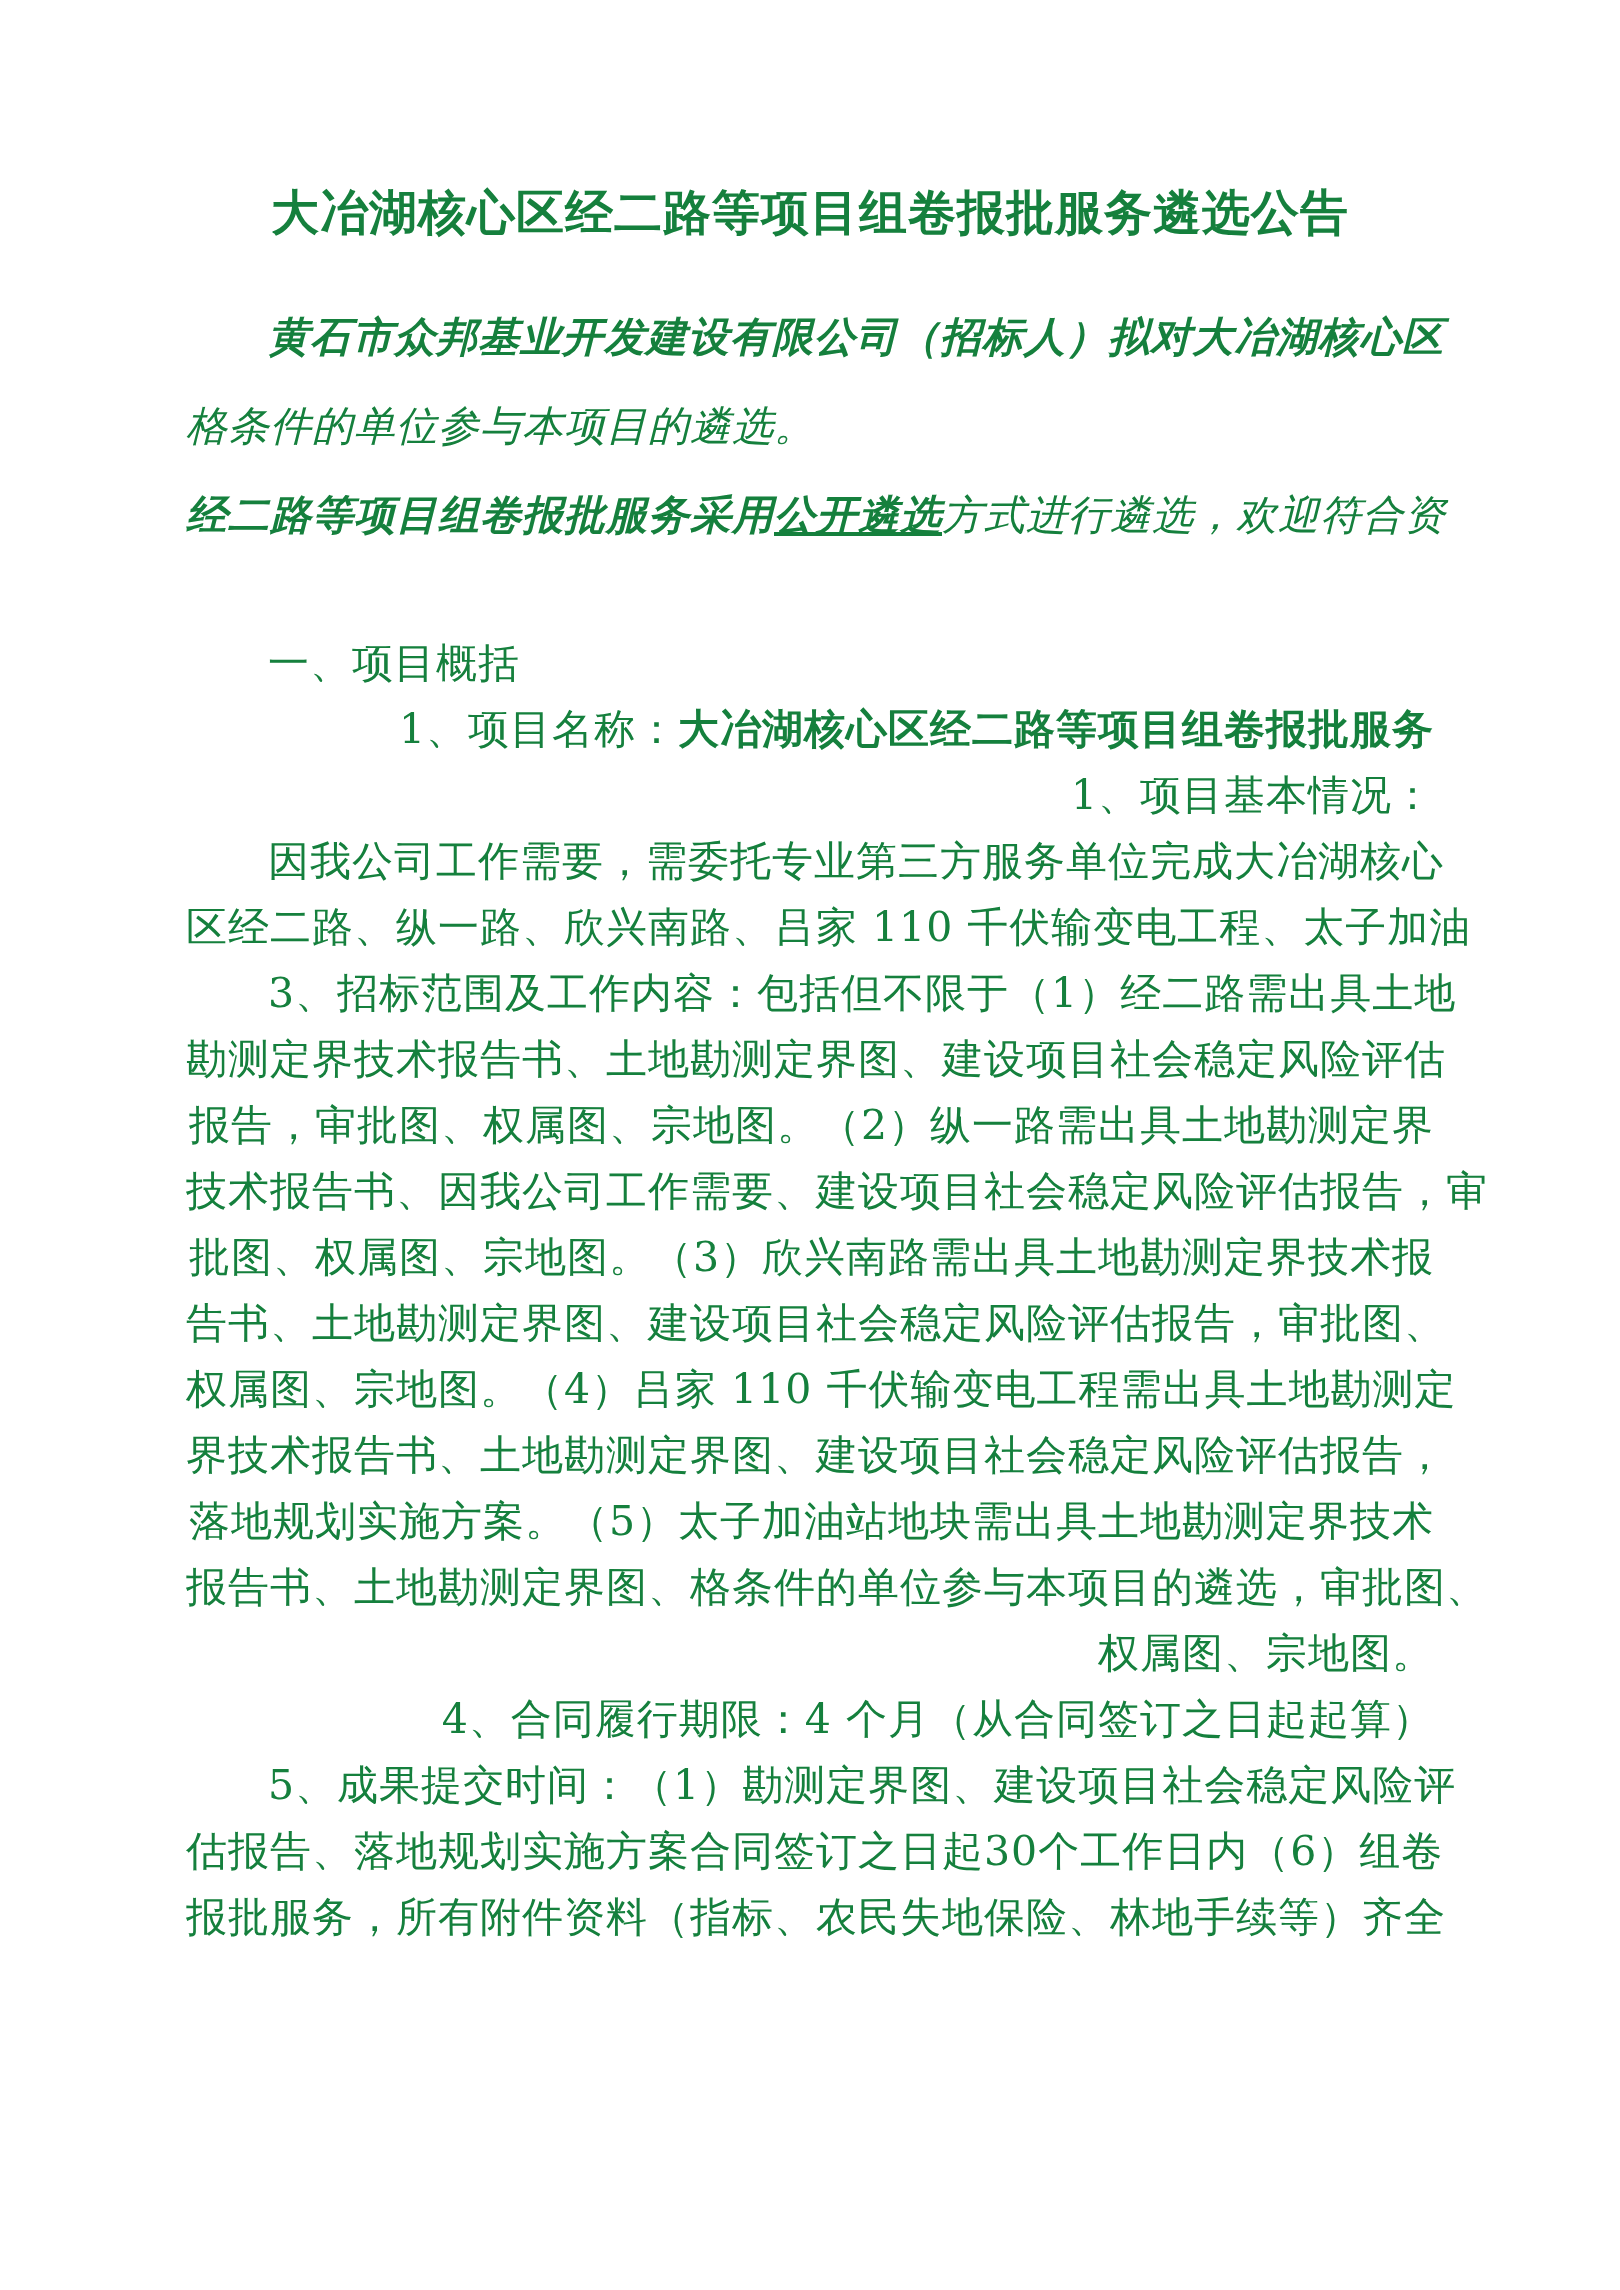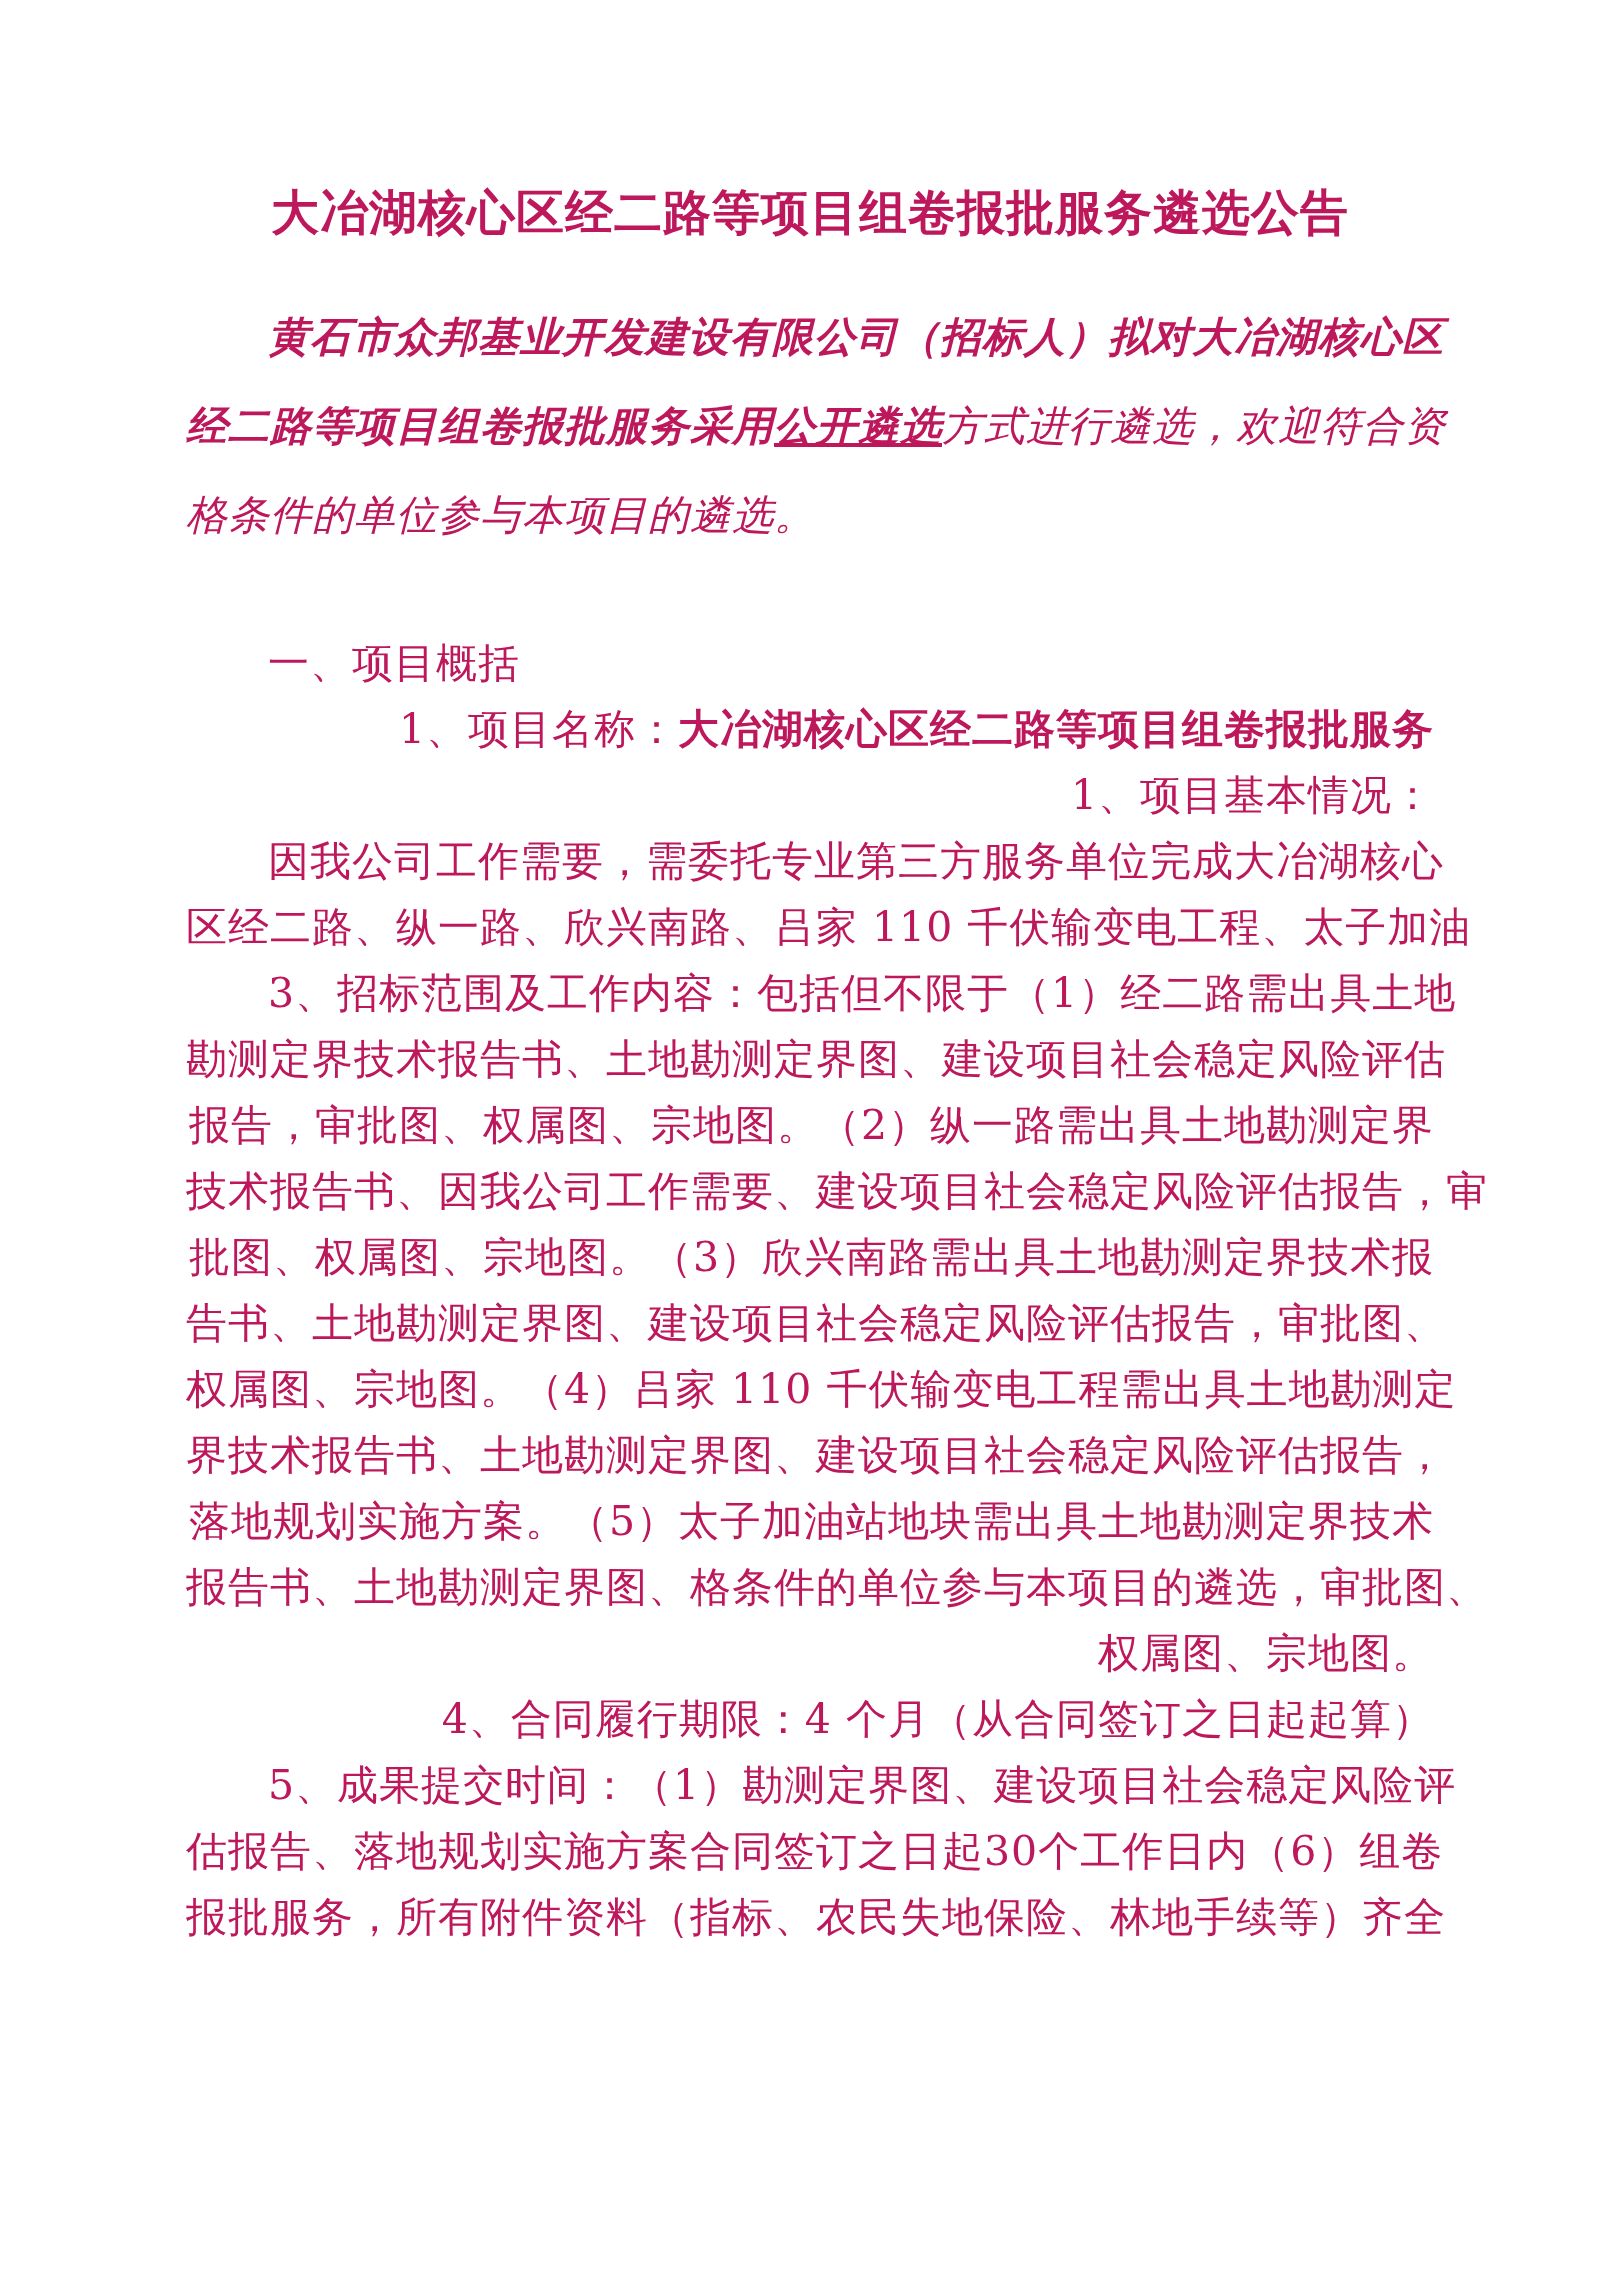--- a/index.html
+++ b/index.html
@@ -1,21 +1,21 @@
 <!DOCTYPE html>
 <html><head>
 <meta charset="utf-8">
 <style>
   html, body { margin: 0; padding: 0; background: #ffffff; }
   .page {
     position: relative;
     width: 1620px;
     height: 2291px;
     background: #ffffff;
-    color: #be185d;
+    color: #15803d;
     font-family: "DejaVu Serif", "Liberation Serif", serif;
     overflow: hidden;
   }
   .content {
     position: absolute;
     left: 186px;
     right: 186px;
     top: 0;
   }
   .doc-title {
@@ -66,24 +66,24 @@
 </head>
 <body>
 
 <div class="page">
   <div class="content">
 
     <div class="doc-title">大冶湖核心区经二路等项目组卷报批服务遴选公告</div>
 
     <div class="intro">
       <div class="line indent bold">黄石市众邦基业开发建设有限公司（招标人）拟对大冶湖核心区</div>
+      <div class="line">格条件的单位参与本项目的遴选。</div>
       <div class="line">
         <span class="bold">经二路等项目组卷报批服务采用</span><span class="bold uline">公开遴选</span><span>方式进行遴选，欢迎符合资</span>
       </div>
-      <div class="line">格条件的单位参与本项目的遴选。</div>
     </div>
 
     <div class="section-heading">一、项目概括</div>
 
     <div class="body-line indent">
       <span>1、项目名称：</span><span class="bold">大冶湖核心区经二路等项目组卷报批服务</span>
     </div>
 
     <div class="body-line indent">1、项目基本情况：</div>
     <div class="body-line indent">因我公司工作需要，需委托专业第三方服务单位完成大冶湖核心</div>

